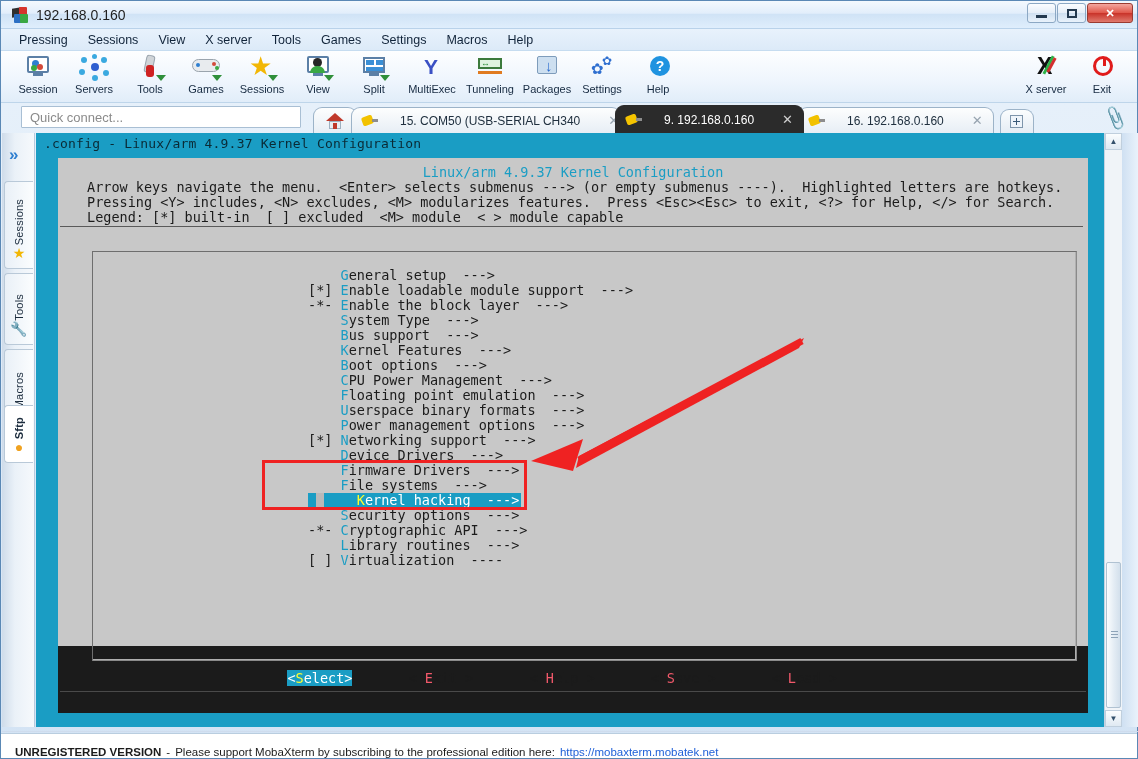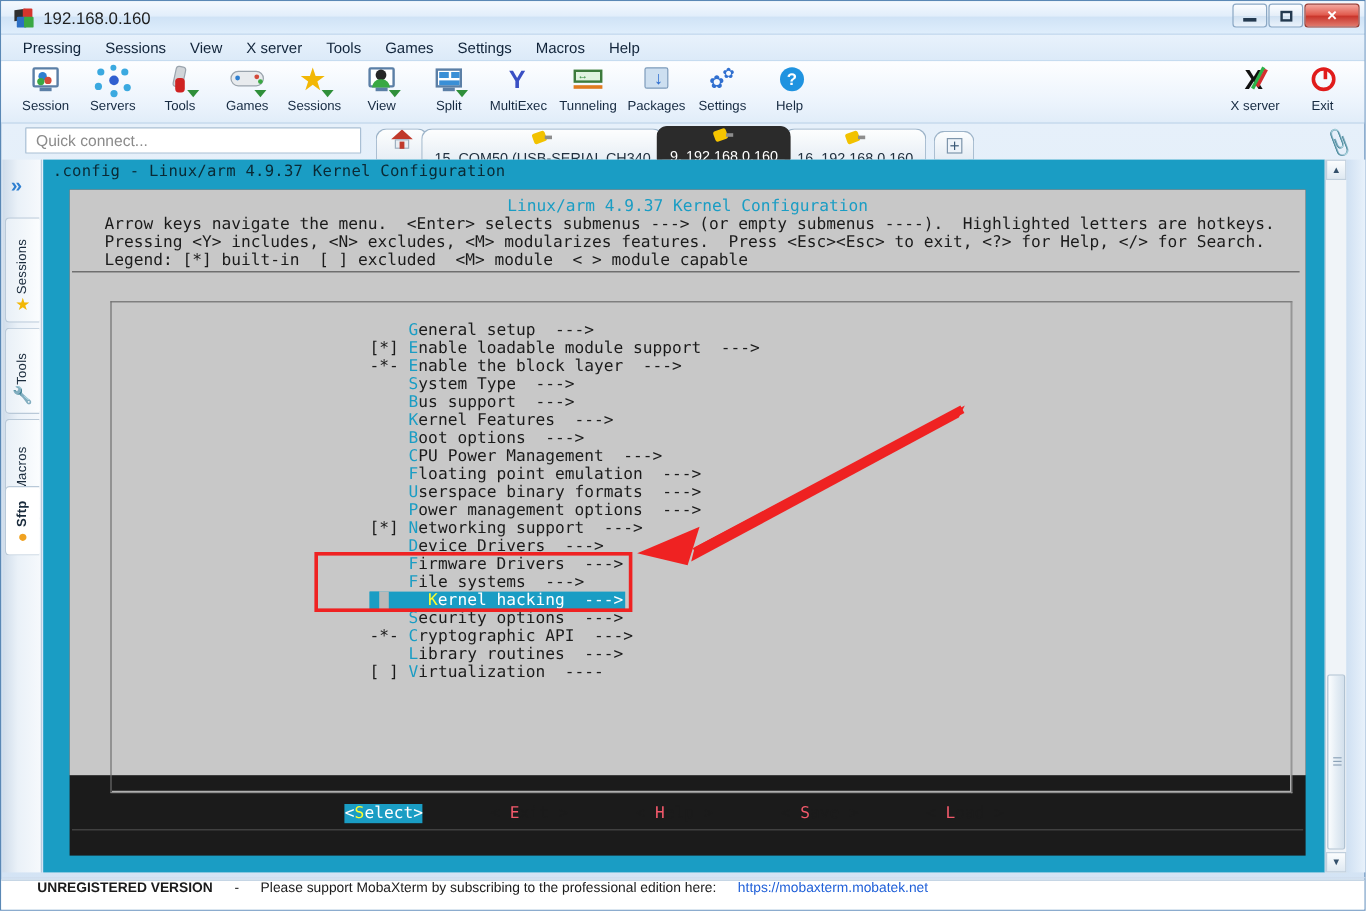--- a/index.html
+++ b/index.html
@@ -93,27 +93,27 @@
 
   
   .qcrow { position: absolute; left: 0; top: 102px; width: 1136px; height: 30px; }
   .qc {
     position: absolute; left: 20px; top: 3px; width: 280px; height: 22px;
     background: #fff; border: 1px solid #a9bfd4; border-radius: 1px;
     font-size: 13px; color: #8b8b8b; padding: 2px 8px; line-height: 18px;
   }
   .tabstrip { position: absolute; left: 312px; top: 0; height: 30px; display: flex; align-items: flex-end; }
   .tab {
-    height: 26px; display: flex; align-items: center; gap: 4px;
+    height: 26px; display: flex; align-items: center; gap: 22px;
     padding: 0 10px 0 10px; font-size: 12px;
     border: 1px solid #9cb3c8; border-bottom: none;
     border-top-left-radius: 9px; border-top-right-radius: 9px;
     background: linear-gradient(to bottom, #fdfefe, #e7eef5);
     color: #20303f; margin-right: -6px; position: relative;
-    max-width: 270px; white-space: nowrap; overflow: hidden; flex-direction: column;
+    max-width: 270px; white-space: nowrap; overflow: hidden;
   }
   .tab.home { padding: 0 12px; }
   .tab.active {
     background: #2b2b2b; color: #ffffff; border-color: #2b2b2b; z-index: 5;
     height: 28px;
   }
   .tab .xc { color: #97a4b0; font-size: 13px; margin-left: 6px; }
   .tab.active .xc { color: #cfcfcf; }
   .plugicon { width: 16px; height: 13px; position: relative; flex: none; }
   .plugicon .body { position:absolute; left:0; top:2px; width:11px; height:9px; background:#f2c200; transform: rotate(-20deg); border-radius:2px;}
@@ -242,21 +242,21 @@
   .vs-grip { position:absolute; left:4px; top:68px; width:7px; height:1px; background:#8da3b8; box-shadow:0 3px 0 #8da3b8, 0 6px 0 #8da3b8;}
   .right-edge {
     position:absolute; left:1121px; top:132px; width:16px; height:594px;
     background: linear-gradient(to right,#cfe0f2,#e9f2fb);
   }
 
   
   .statusbar {
     position: absolute; left: 0; bottom: 0; width: 1136px; height: 25px;
     background: #ffffff; border-top: 1px solid #b9cddf;
-    display: flex; align-items: flex-start; padding-left: 30px; gap: 18px;
+    display: flex; align-items: flex-end; padding-left: 14px; gap: 5px;
     font-size: 11.5px; color: #1b1b1b;
   }
   .statusbar .bold { font-weight: bold; }
   .statusbar .lnk { color: #2060d8; }
   .sb-bottomframe {
     position:absolute; left:1px; bottom:26px; width:1136px; height:1px; background:#cfdced;
   }
 </style>
 </head>
 <body>

